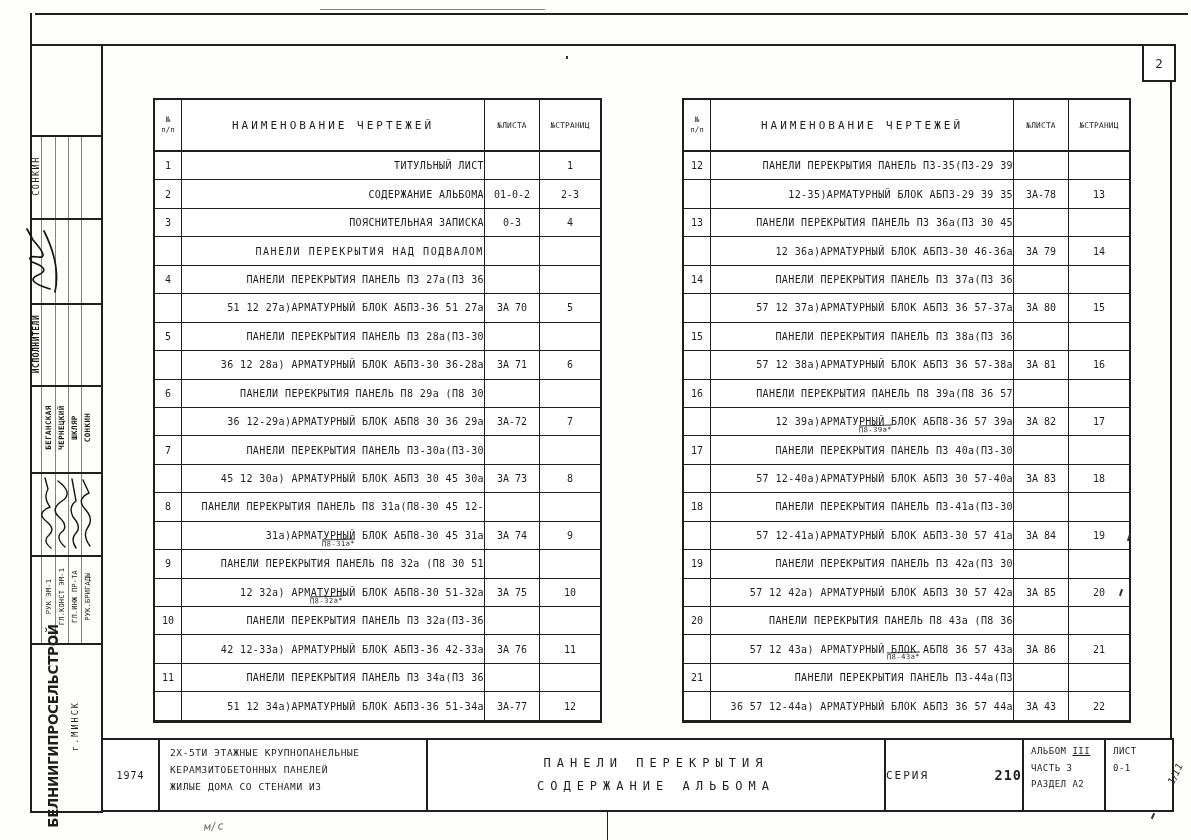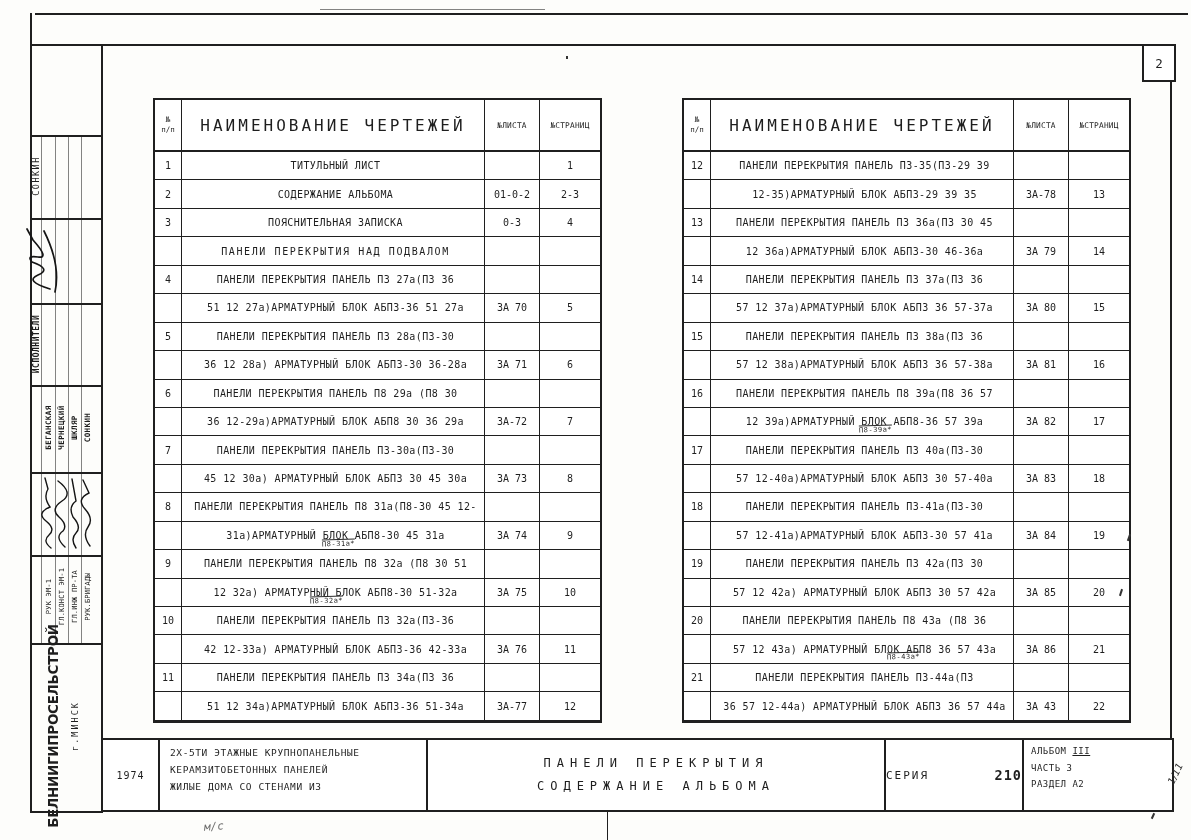--- a/index.html
+++ b/index.html
@@ -10,24 +10,24 @@
   
   .table{position:absolute;width:445px;display:grid;
          grid-template-columns:27px 303px 55px auto;
          grid-template-rows:52px repeat(20,28.45px);
          border:2px solid #1f1f1f;background:#fff;}
   .tcell{border-right:1.5px solid #1f1f1f;border-bottom:1px solid #1f1f1f;
          display:flex;align-items:center;justify-content:center;
          overflow:hidden;font-size:10px;white-space:nowrap;}
   .tcell:nth-child(4n){border-right:none;}
   .hdr{border-bottom:2px solid #1f1f1f;}
-  .tcell.name{justify-content:center;padding-left:5px;position:relative;letter-spacing:.4px;}
+  .tcell.name{justify-content:flex-end;padding-left:5px;position:relative;letter-spacing:.4px;}
   .tcell.name.section{letter-spacing:1.6px;}
   .col-head{flex-direction:column;font-size:7.5px;line-height:1.3;}
-  .name-h{font-size:16px;letter-spacing:3px;}
+  .name-h{font-size:11px;letter-spacing:3px;}
   .sheet-h,.page-h{font-size:7.8px;letter-spacing:.2px;}
   .hand-note{position:absolute;top:17px;font-size:7px;letter-spacing:.5px;
              transform:rotate(-1.5deg);border-top:1px solid #2a2a2a;padding-top:0px;color:#222;}
   
   .tblock{position:absolute;left:101px;top:738px;width:1069px;height:70px;
           border:2px solid #1f1f1f;display:grid;background:#fff;
           grid-template-columns:57px 268px 458px 138px 82px auto;}
   .tbcell{border-right:2px solid #1f1f1f;overflow:hidden;position:relative;}
   .tbcell:last-child{border-right:none;}
   .tb-year{display:flex;align-items:center;justify-content:center;font-size:10px;letter-spacing:1px;}
@@ -393,20 +393,24 @@
   <div class="tbcell tb-series">
     <span>СЕРИЯ</span>
     <b>210</b>
   </div>
   <div class="tbcell tb-album">
     <div><span>АЛЬБОМ</span>
          <u>III</u></div>
     <div>ЧАСТЬ 3</div>
     <div>РАЗДЕЛ А2</div>
   </div>
+  <div class="tbcell tb-list">
+    <div>ЛИСТ</div>
+    <div>0-1</div>
+  </div>
 </div>
 
 <div class="edge-note">1/11</div>
 <div class="bottom-mark">м/с</div>
 <div class="speck" style="left:566px;top:56px;width:2px;height:3px;"></div>
 <div class="speck" style="left:1128px;top:534px;width:2px;height:7px;transform:rotate(20deg);"></div>
 <div class="speck" style="left:1120px;top:589px;width:2px;height:7px;transform:rotate(18deg);"></div>
 <div class="speck" style="left:1152px;top:813px;width:2px;height:6px;transform:rotate(25deg);"></div>
 
 </body></html>

